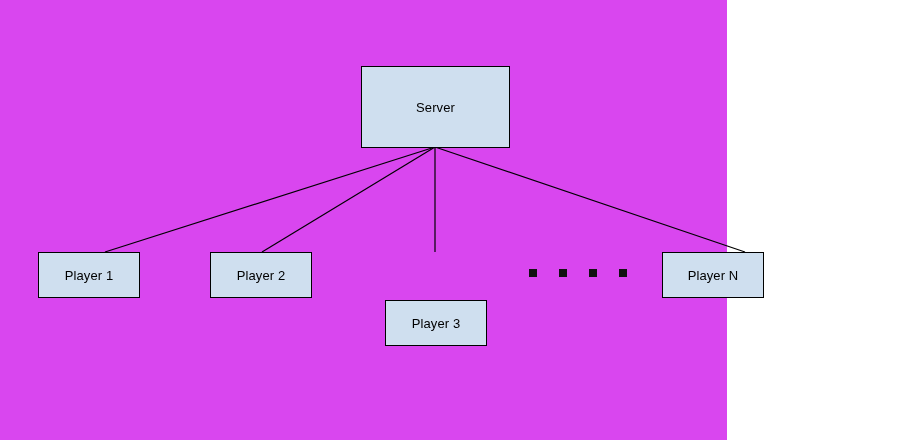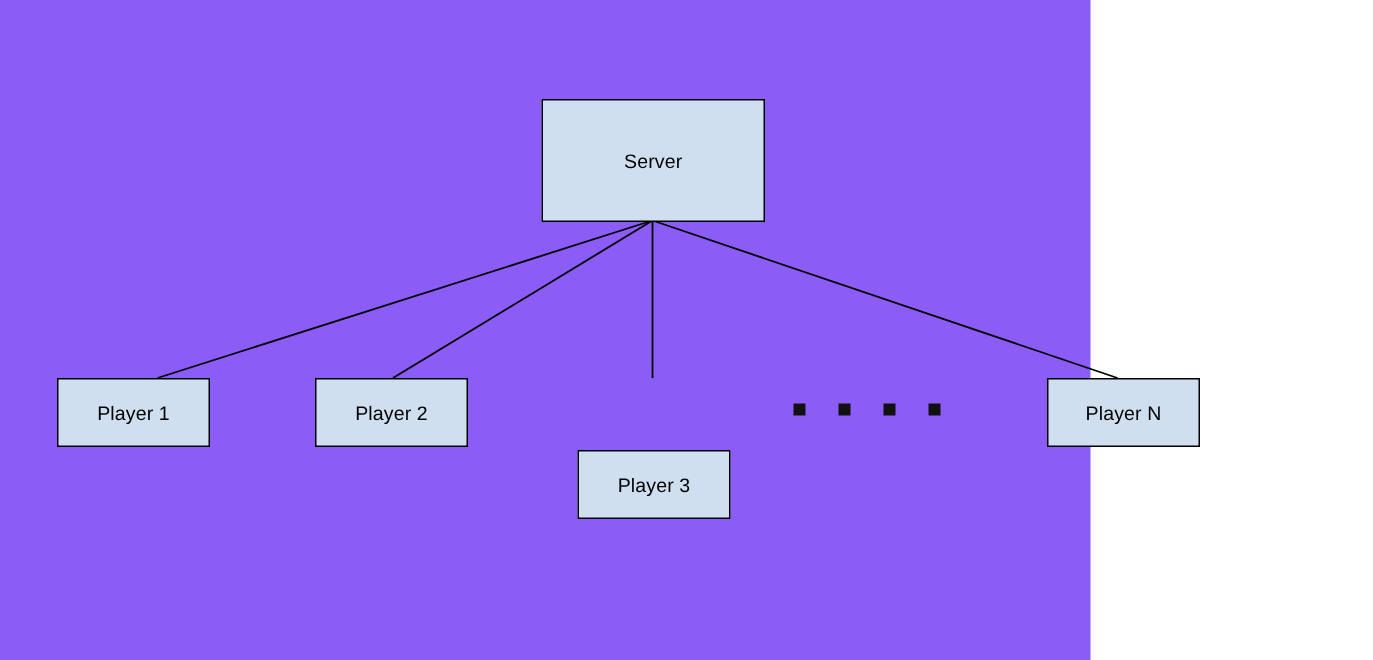--- a/index.html
+++ b/index.html
@@ -10,21 +10,21 @@
   body {
     width: 915px;
     height: 440px;
     font-family: "Liberation Sans", sans-serif;
     overflow: hidden;
   }
   #diagram-canvas {
     position: relative;
     width: 727px;
     height: 440px;
-    background: #8b5cf6;
+    background: #d946ef;
     text-align: center;
   }
   #edge-layer {
     position: absolute;
     left: 0;
     top: 0;
     width: 915px;
     height: 440px;
     pointer-events: none;
   }
@@ -65,21 +65,21 @@
     height: 46px;
   }
   #node-player-3 {
     left: 385px;
     top: 252px;
     width: 102px;
     height: 46px;
     margin-top: 48px;
   }
   #node-player-n {
-    left: 698px;
+    left: 662px;
     top: 252px;
     width: 102px;
     height: 46px;
   }
   #ellipsis-group {
     position: absolute;
     left: 529px;
     top: 269px;
     width: 98px;
     height: 10px;

